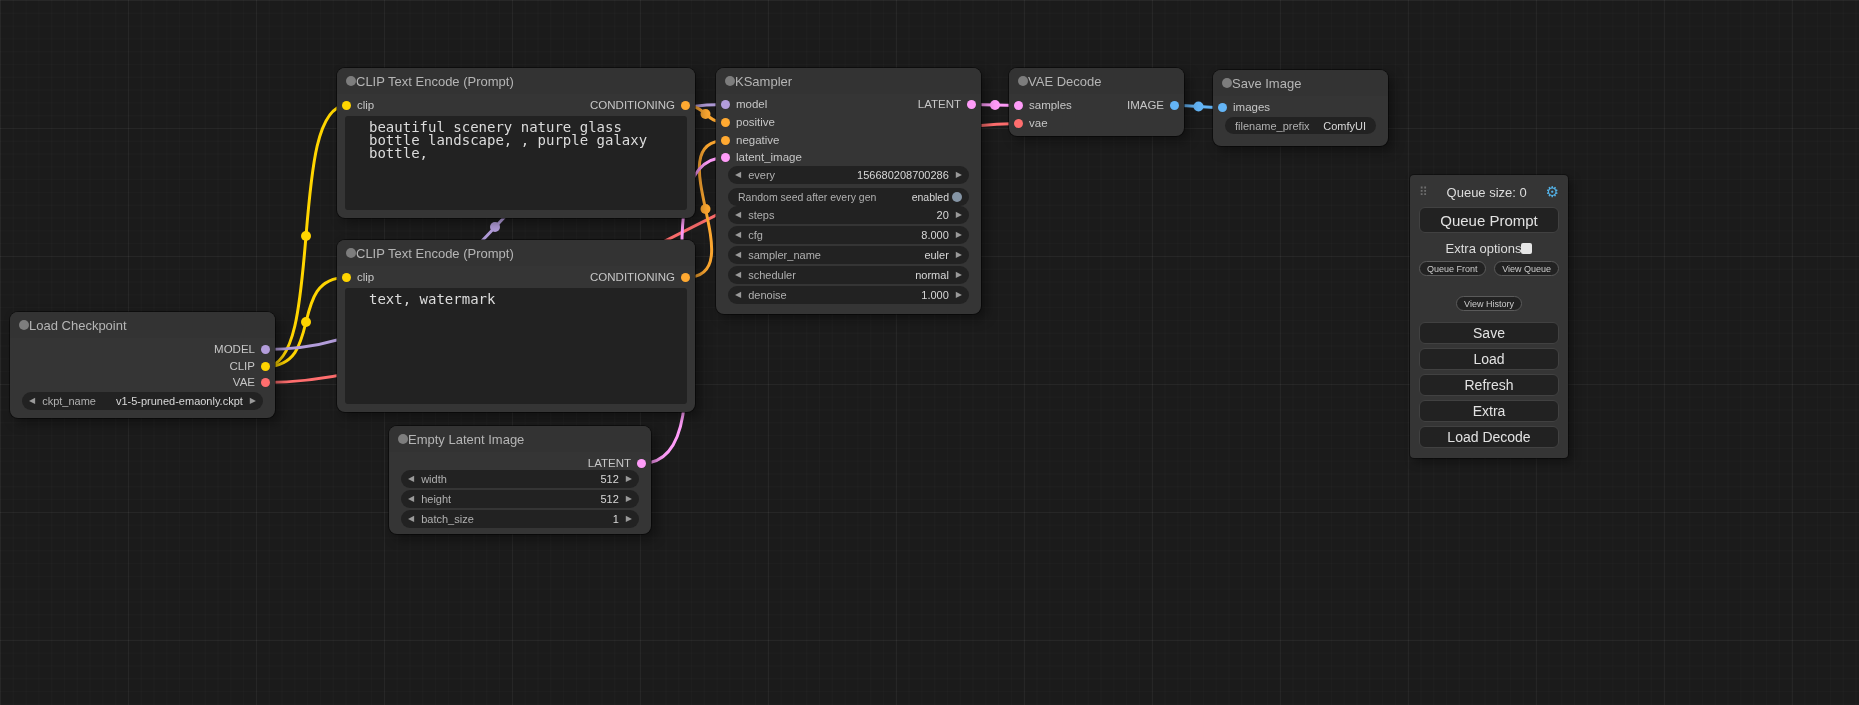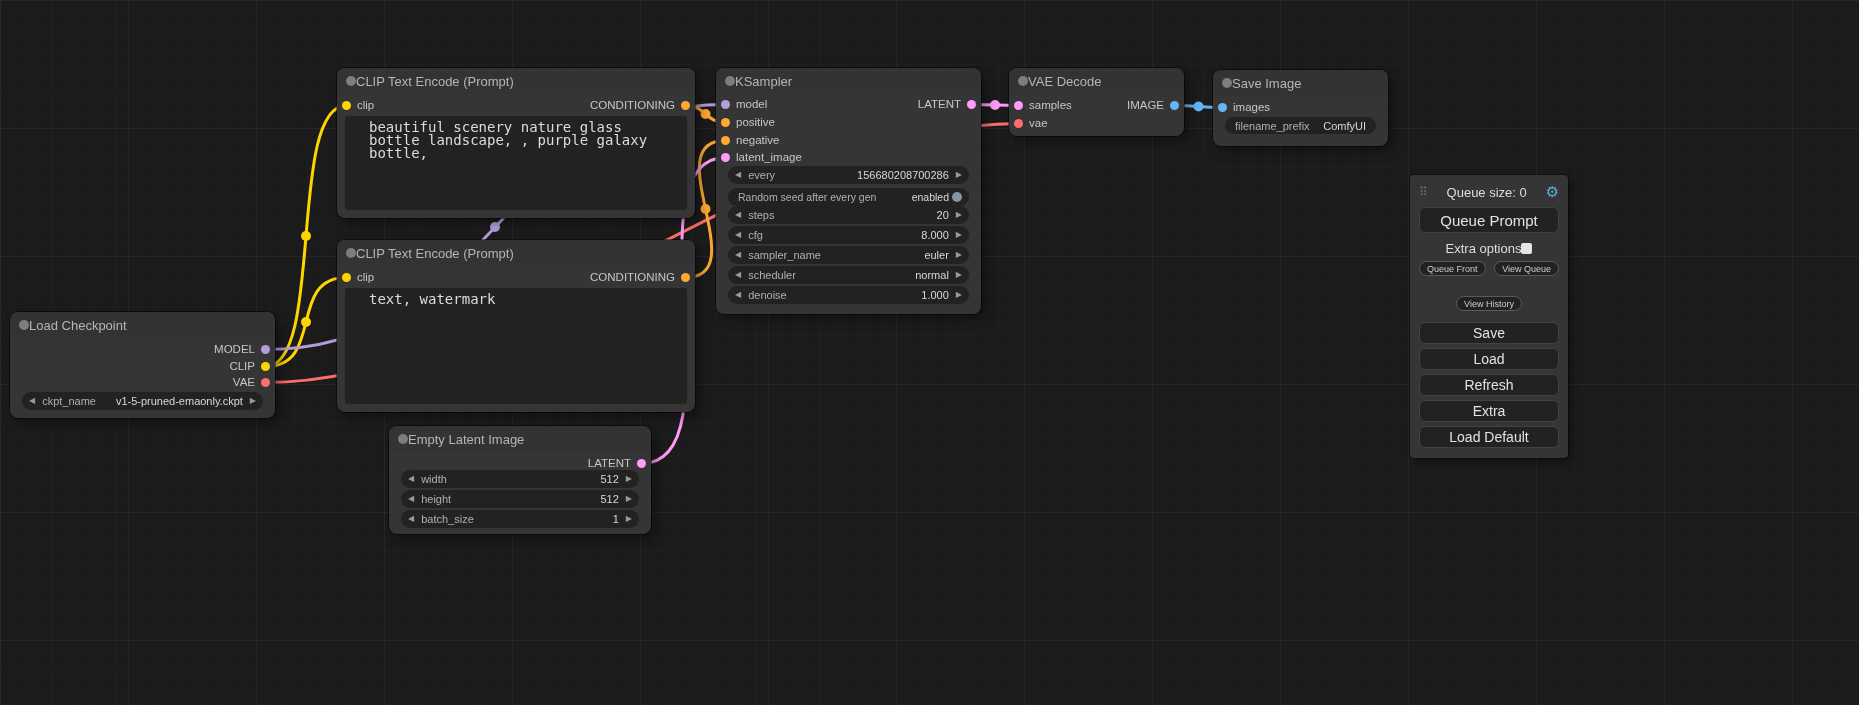--- a/index.html
+++ b/index.html
@@ -319,14 +319,14 @@
     <button class="btn-small">Queue Front</button>
     <button class="btn-small">View Queue</button>
   </div>
   <div class="small-row center">
     <button class="btn-small">View History</button>
   </div>
   <button class="btn">Save</button>
   <button class="btn">Load</button>
   <button class="btn">Refresh</button>
   <button class="btn">Extra</button>
-  <button class="btn">Load Default</button>
+  <button class="btn">Load Decode</button>
 </div>
 
 </body></html>

